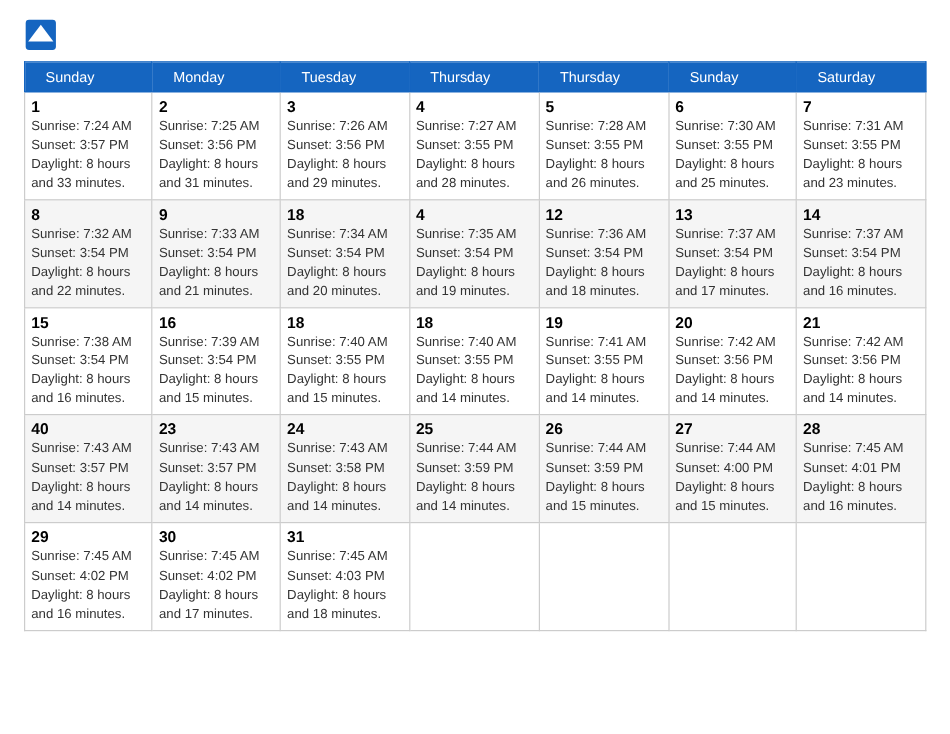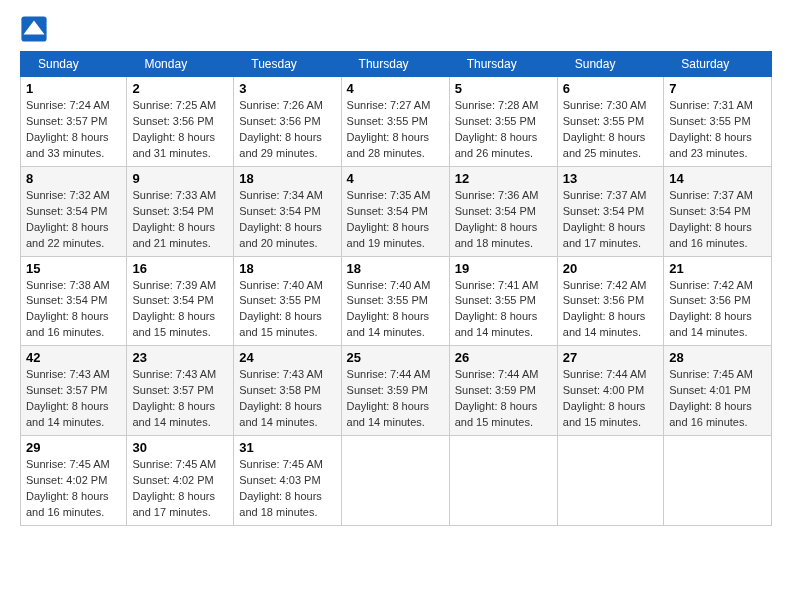--- a/index.html
+++ b/index.html
@@ -210,21 +210,21 @@
             <span class="day-num">20</span>
             <div class="day-info">Sunrise: 7:42 AM<br>Sunset: 3:56 PM<br>Daylight: 8 hours and 14 minutes.</div>
           </td>
           <td>
             <span class="day-num">21</span>
             <div class="day-info">Sunrise: 7:42 AM<br>Sunset: 3:56 PM<br>Daylight: 8 hours and 14 minutes.</div>
           </td>
         </tr>
         <tr>
           <td>
-            <span class="day-num">42</span>
+            <span class="day-num">40</span>
             <div class="day-info">Sunrise: 7:43 AM<br>Sunset: 3:57 PM<br>Daylight: 8 hours and 14 minutes.</div>
           </td>
           <td>
             <span class="day-num">23</span>
             <div class="day-info">Sunrise: 7:43 AM<br>Sunset: 3:57 PM<br>Daylight: 8 hours and 14 minutes.</div>
           </td>
           <td>
             <span class="day-num">24</span>
             <div class="day-info">Sunrise: 7:43 AM<br>Sunset: 3:58 PM<br>Daylight: 8 hours and 14 minutes.</div>
           </td>

